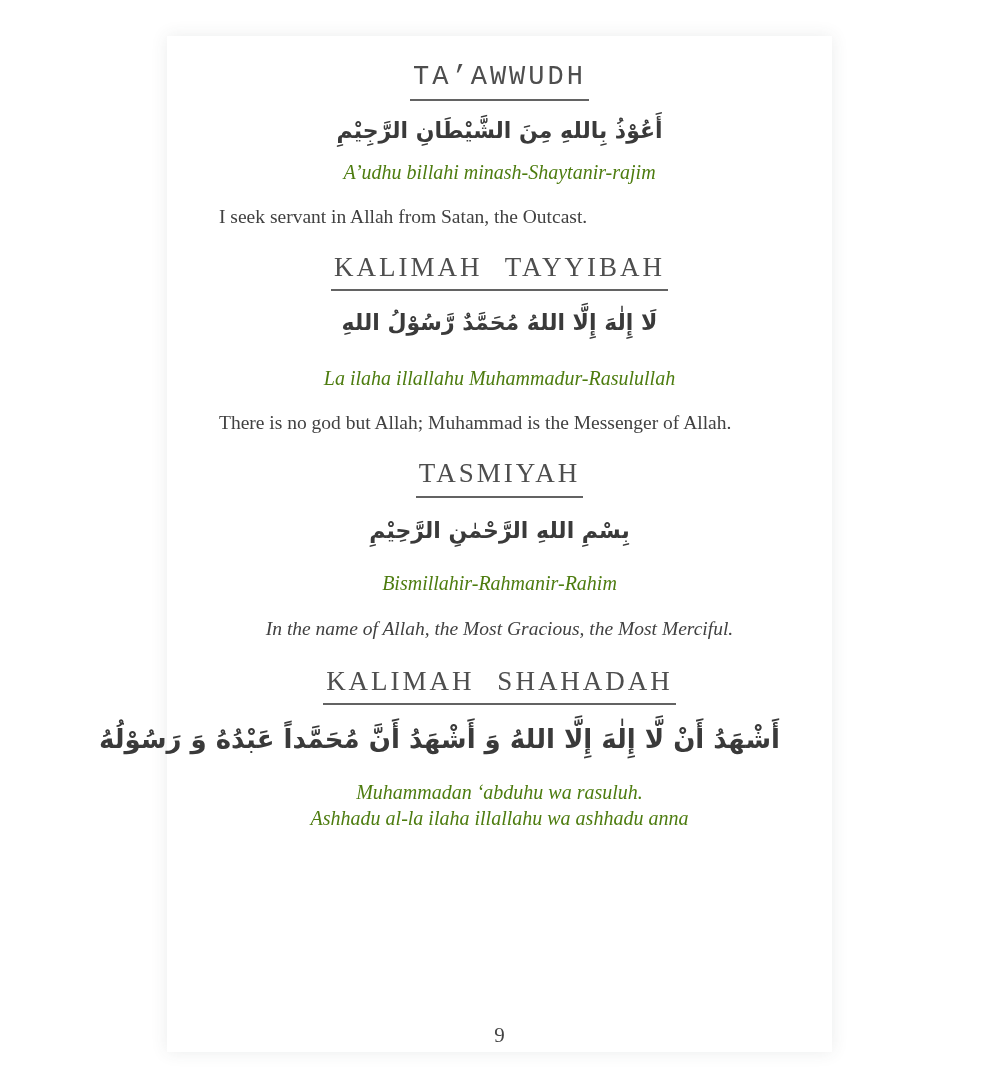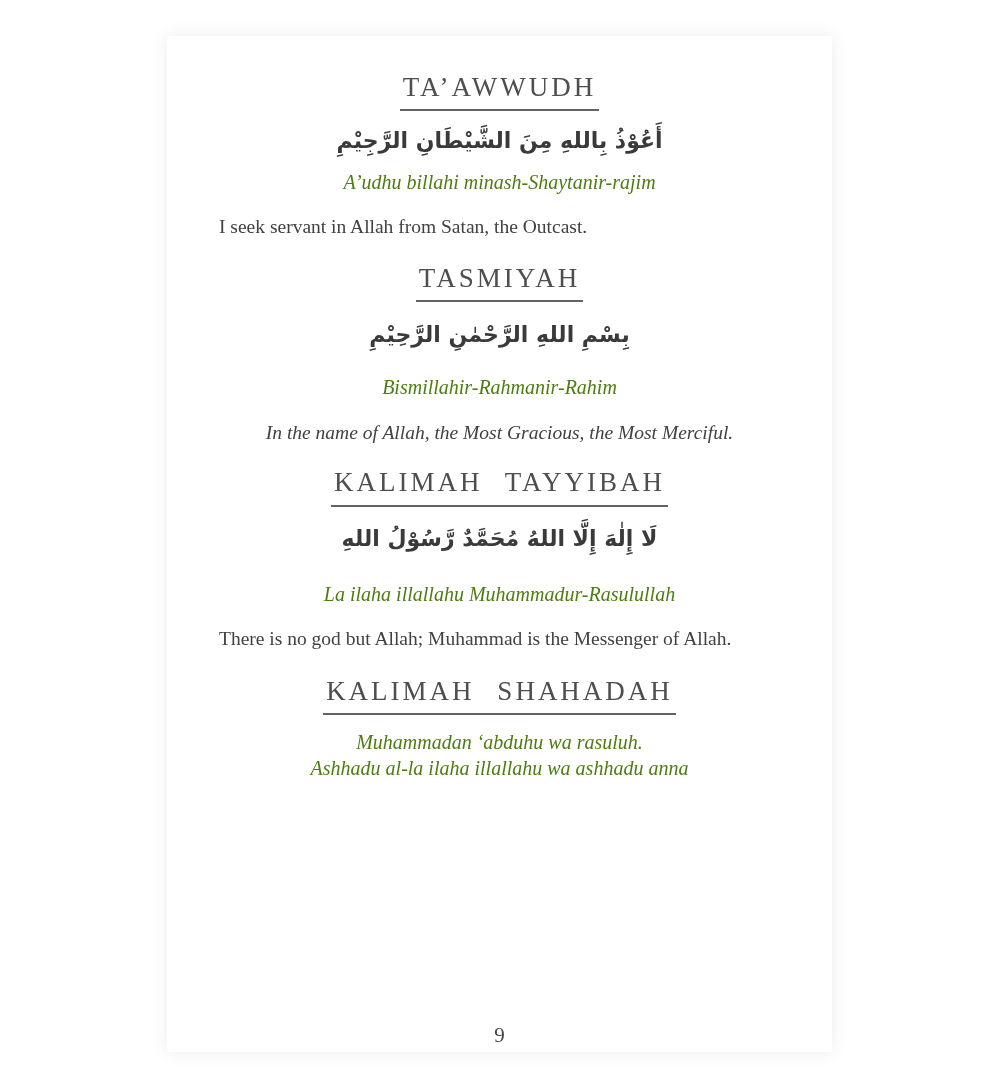--- a/index.html
+++ b/index.html
@@ -72,21 +72,21 @@
     line-height: 1.42;
     color: #414141;
     text-align: justify;
   }
   .translation.center-italic {
     text-align: center;
     font-style: italic;
   }
 
   
-  .s1 h2.heading   { margin-top: 36px; }
+  .s1 h2.heading   { margin-top: 26px; font-family: Liberation Mono, monospace; }
   .s1 .arabic      { margin-top: 8px; }
   .s1 .translit    { margin-top: 6px; }
   .s1 .translation { margin-top: 18px; }
 
   .s2 h2.heading   { margin-top: 22px; }
   .s2 .arabic      { margin-top: 11px; }
   .s2 .translit    { margin-top: 17px; }
   .s2 .translation { margin-top: 19px; }
 
   .s3 h2.heading   { margin-top: 21px; }
@@ -120,48 +120,49 @@
       <span class="heading-text">TA’AWWUDH</span>
     </h2>
     <div class="arabic" dir="rtl" lang="ar">أَعُوْذُ بِاللهِ مِنَ الشَّيْطَانِ الرَّجِيْمِ</div>
     <div class="translit">
       <div>A’udhu billahi minash-Shaytanir-rajim</div>
 
     </div>
     <p class="translation">I seek servant in Allah from Satan, the Outcast.</p>
   </section>
 
+  <section class="entry s3">
+    <h2 class="heading">
+      <span class="heading-text">KALIMAH TAYYIBAH</span>
+    </h2>
+    <div class="arabic" dir="rtl" lang="ar">لَا إِلٰهَ إِلَّا اللهُ مُحَمَّدٌ رَّسُوْلُ اللهِ</div>
+    <div class="translit">
+      <div>La ilaha illallahu Muhammadur-Rasulullah</div>
+
+    </div>
+    <p class="translation">There is no god but Allah; Muhammad is the Messenger of Allah.</p>
+  </section>
+
   <section class="entry s2">
     <h2 class="heading">
       <span class="heading-text">TASMIYAH</span>
     </h2>
     <div class="arabic" dir="rtl" lang="ar">بِسْمِ اللهِ الرَّحْمٰنِ الرَّحِيْمِ</div>
     <div class="translit">
       <div>Bismillahir-Rahmanir-Rahim</div>
 
     </div>
     <p class="translation center-italic">In the name of Allah, the Most Gracious, the Most Merciful.</p>
   </section>
 
-  <section class="entry s3">
-    <h2 class="heading">
-      <span class="heading-text">KALIMAH TAYYIBAH</span>
-    </h2>
-    <div class="arabic" dir="rtl" lang="ar">لَا إِلٰهَ إِلَّا اللهُ مُحَمَّدٌ رَّسُوْلُ اللهِ</div>
-    <div class="translit">
-      <div>La ilaha illallahu Muhammadur-Rasulullah</div>
-
-    </div>
-    <p class="translation">There is no god but Allah; Muhammad is the Messenger of Allah.</p>
-  </section>
-
   <section class="entry s4">
     <h2 class="heading">
       <span class="heading-text">KALIMAH SHAHADAH</span>
     </h2>
+    <div class="arabic arabic-small" dir="rtl" lang="ar">أَشْهَدُ أَنْ لَّا إِلٰهَ إِلَّا اللهُ وَ أَشْهَدُ أَنَّ مُحَمَّداً عَبْدُهُ وَ رَسُوْلُهُ</div>
     <div class="translit">
       <div>Muhammadan ‘abduhu wa rasuluh.</div>
       <div>Ashhadu al-la ilaha illallahu wa ashhadu anna</div>
     </div>
   </section>
 
   <div class="page-number">9</div>
 </div>
 
 </body></html>

